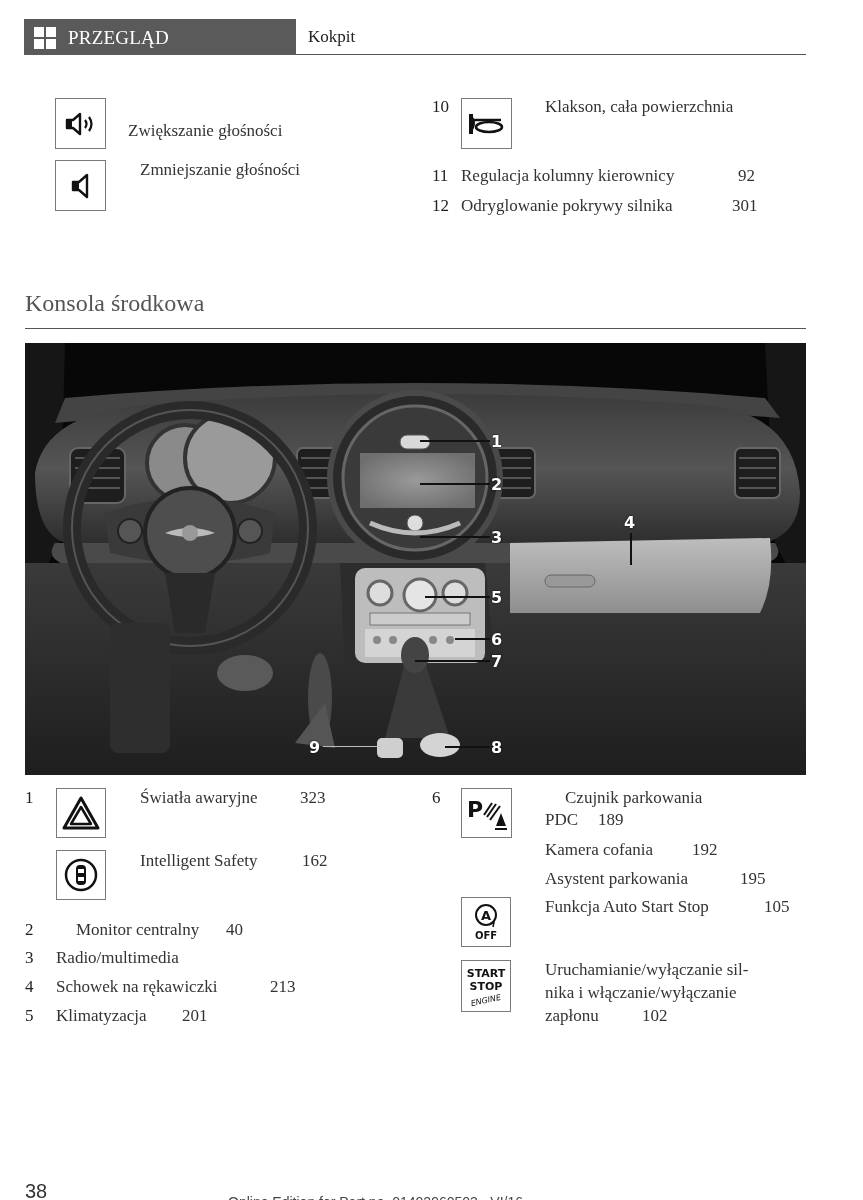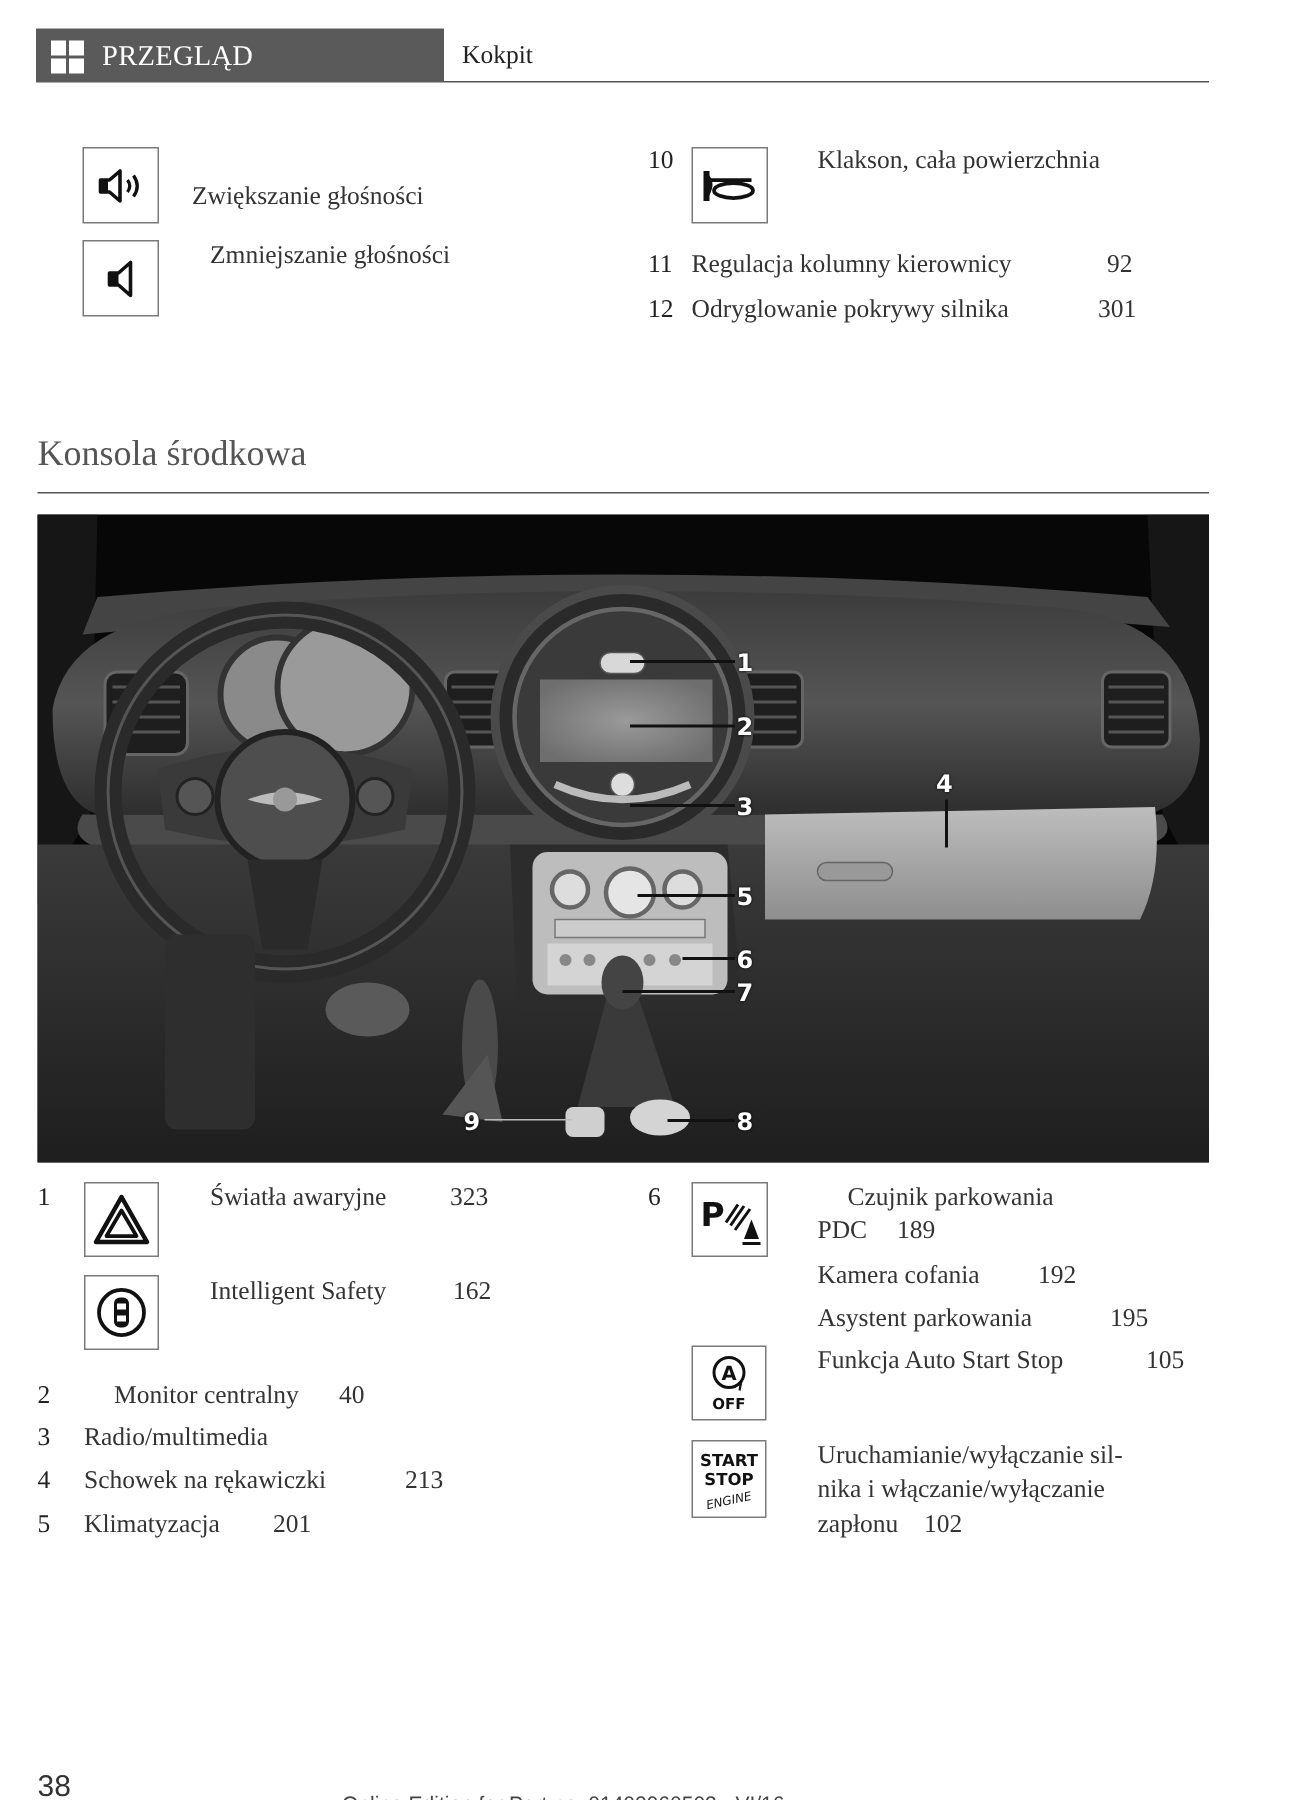--- a/index.html
+++ b/index.html
@@ -301,16 +301,16 @@
 <div class="abs iconbox" style="left:461px;top:960px;width:50px;height:52px;">
   <svg width="46" height="46" viewBox="0 0 46 46">
     <text x="23" y="14" text-anchor="middle" font-family="DejaVu Sans, sans-serif" font-weight="bold" font-size="11" fill="#111">START</text>
     <text x="23" y="27" text-anchor="middle" font-family="DejaVu Sans, sans-serif" font-weight="bold" font-size="11" fill="#111">STOP</text>
     <text x="23" y="40" text-anchor="middle" font-family="DejaVu Sans, sans-serif" font-size="8" font-style="italic" fill="#111" transform="rotate(-12 23 38)">ENGINE</text>
   </svg>
 </div>
 <div class="abs txt" style="left:545px;top:959px;">Uruchamianie/wyłączanie sil-</div>
 <div class="abs txt" style="left:545px;top:982px;">nika i włączanie/wyłączanie</div>
 <div class="abs txt" style="left:545px;top:1005px;">zapłonu</div>
-<div class="abs txt" style="left:616px;top:1005px;">102</div>
+<div class="abs txt" style="left:642px;top:1005px;">102</div>
 
 <div class="abs page-num">38</div>
 <div class="abs footer-cut">Online Edition for Part no. 01402960503 - VI/16</div>
 
 </body></html>

